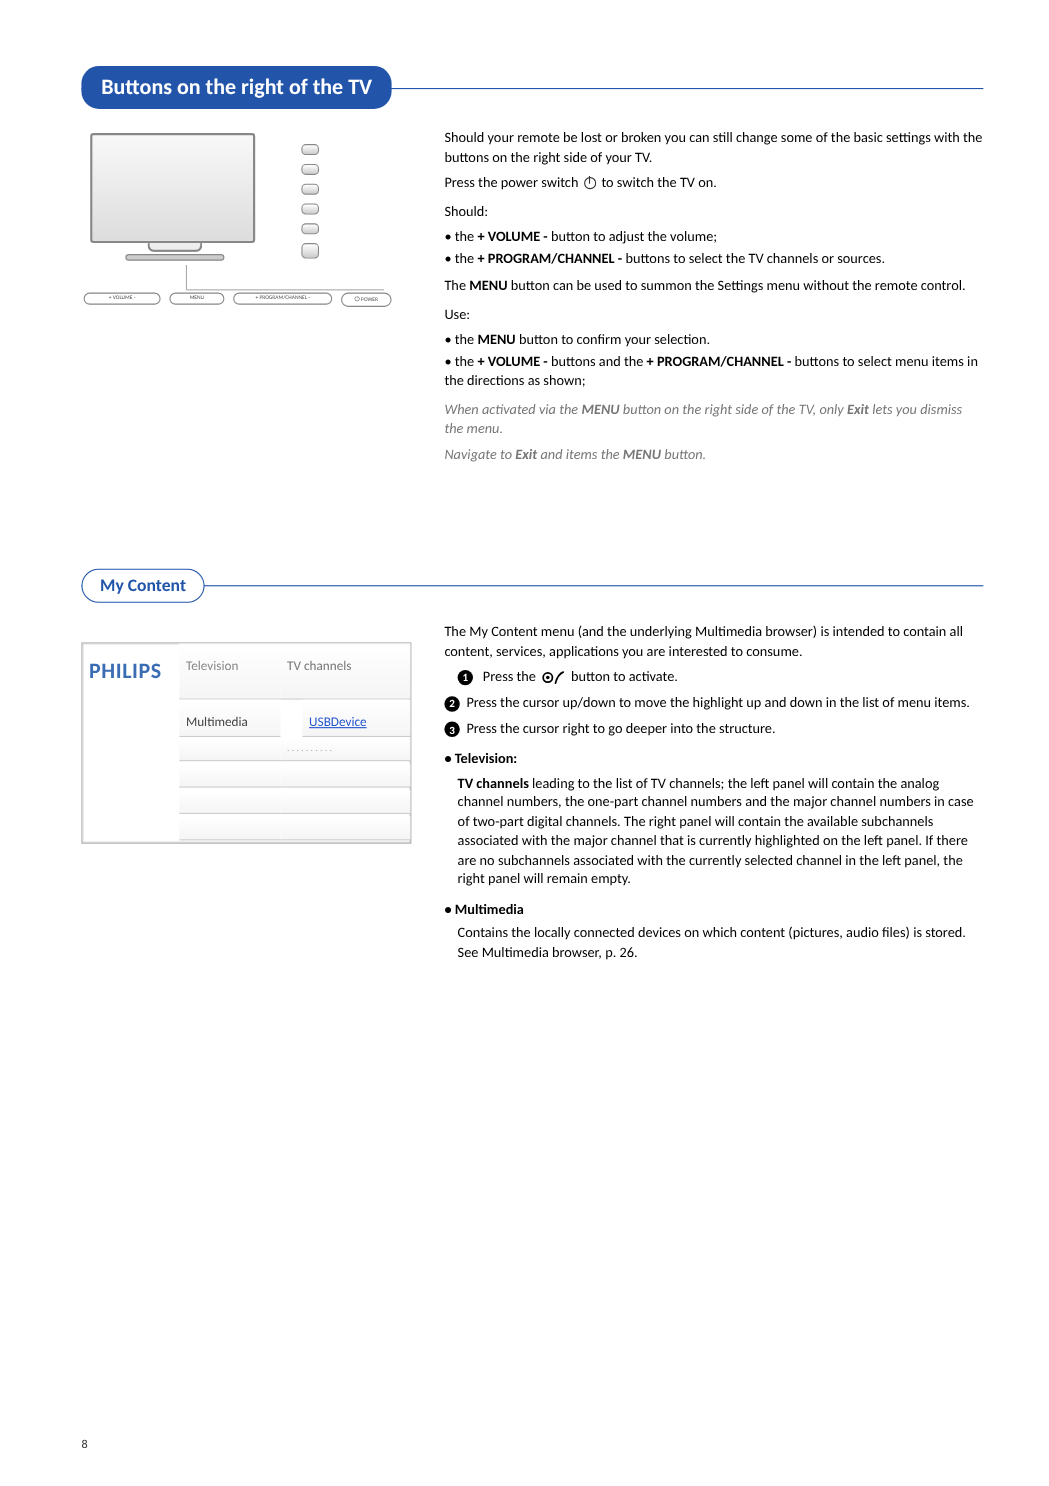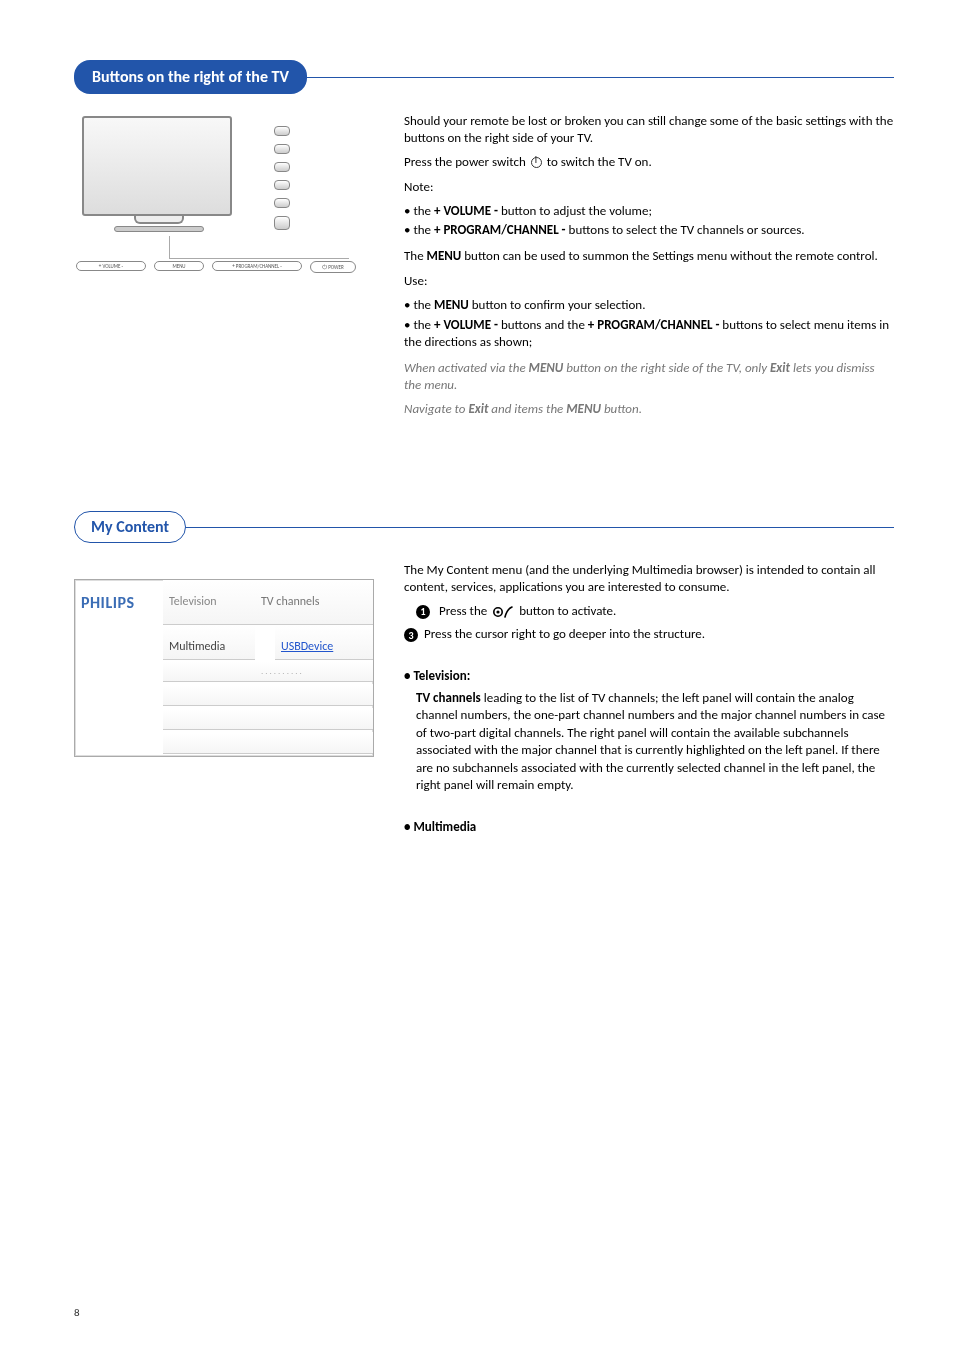--- a/index.html
+++ b/index.html
@@ -27,21 +27,21 @@
     right: 0;
     height: 1px;
     background: #2255aa;
     z-index: 0;
   }
   .section-pill {
     display: inline-block;
     background: #2255aa;
     color: #fff;
     font-weight: bold;
-    font-size: 16px;
+    font-size: 20px;
     padding: 6px 18px;
     border-radius: 16px;
     position: relative;
     z-index: 1;
   }
   .pill-white {
     display: inline-block;
     background: #fff;
     color: #2255aa;
     font-weight: bold;
@@ -125,21 +125,21 @@
     font-size: 12px;
     margin-top: 18px;
     box-shadow: 0 0 0 1px #ddd inset;
   }
   .mc-row { display:flex; }
   .mc-logo-cell {
     width:88px;
     padding:12px 6px;
     color:#3b6db5;
     font-weight:bold;
-    font-size:16px;
+    font-size:20px;
     letter-spacing:0.5px;
   }
   .mc-mid {
     width:92px;
     padding:12px 6px 4px;
     color:#888;
     border-top:1px solid #fff;
     border-bottom:1px solid #ccc;
     background:linear-gradient(#fff,#f5f5f5);
   }
@@ -164,21 +164,21 @@
     border-radius:50%;
     background:#000;
     color:#fff;
     font-size:10px;
     align-items:center;
     justify-content:center;
     margin-right:6px;
     vertical-align:middle;
     font-weight:bold;
   }
-  .sub-block { margin-top:24px; }
+  .sub-block { margin-top:10px; }
   .sub-block .hdr { font-weight:bold; margin-bottom:4px;}
   .sub-block .body { padding-left:12px; }
 
   .page-num {
     position:absolute;
     bottom:30px;
     left:74px;
     font-size:11px;
     color:#333;
   }
@@ -242,21 +242,21 @@
       </div>
     </div>
 
     <div class="right-col">
       <p>Should your remote be lost or broken you can still change some of the basic settings with the buttons on the right side of your TV.</p>
       <p>
         <span>Press the power switch </span>
         <span class="power-icon"></span>
         <span> to switch the TV on.</span>
       </p>
-      <p style="margin-top:8px;">Note:</p>
+      <p style="margin-top:8px;">Should:</p>
       <ul class="bullets">
         <li><span>the </span><b>+ VOLUME -</b><span> button to adjust the volume;</span></li>
         <li><span>the </span><b>+ PROGRAM/CHANNEL -</b><span> buttons to select the TV channels or sources.</span></li>
       </ul>
       <p style="margin-top:8px;"><span>The </span><b>MENU</b><span> button can be used to summon the Settings menu without the remote control.</span></p>
       <p style="margin-top:8px;">Use:</p>
       <ul class="bullets">
         <li><span>the </span><b>MENU</b><span> button to confirm your selection.</span></li>
         <li><span>the </span><b>+ VOLUME -</b><span>  buttons and the </span><b>+ PROGRAM/CHANNEL -</b><span>  buttons to select menu items in the directions as shown;</span></li>
       </ul>
@@ -315,28 +315,30 @@
         <span>Press the </span>
         <span class="mycontent-icon">
           <svg width="22" height="14" viewBox="0 0 22 14">
             <circle cx="6" cy="7" r="4.2" fill="none" stroke="#000" stroke-width="1.6"></circle>
             <circle cx="6" cy="7" r="1.6" fill="#000"></circle>
             <path d="M13 12 Q15 4 20 2" fill="none" stroke="#000" stroke-width="1.6" stroke-linecap="round"></path>
           </svg>
         </span>
         <span> button to activate.</span>
       </p>
+      <p><span class="num">2</span><span>Press the cursor up/down to move the highlight up and down in the list of menu items.</span></p>
       <p><span class="num">3</span><span>Press the cursor right to go deeper into the structure.</span></p>
 
       <div class="sub-block">
         <div class="hdr">• <span>Television:</span></div>
         <div class="body"><b>TV channels</b><span> leading to the list of TV channels; the left panel will contain the analog channel numbers, the one-part channel numbers and the major channel numbers in case of two-part digital channels. The right panel will contain the available subchannels associated with the major channel that is currently highlighted on the left panel. If there are no subchannels associated with the currently selected channel in the left panel, the right panel will remain empty.</span></div>
       </div>
 
       <div class="sub-block">
         <div class="hdr">• <span>Multimedia</span></div>
+        <div class="body">Contains the locally connected devices on which content (pictures, audio files) is stored. See Multimedia browser, p. 26.</div>
       </div>
     </div>
   </div>
 
 </div>
 
 <div class="page-num">8</div>
 
 </body></html>

